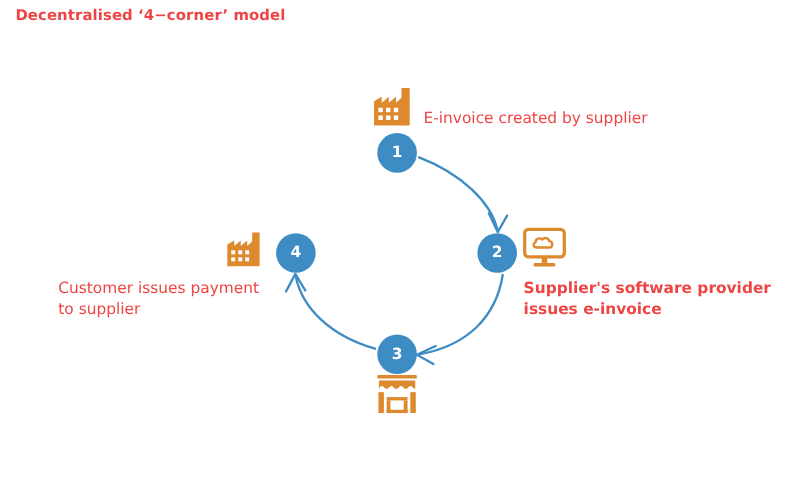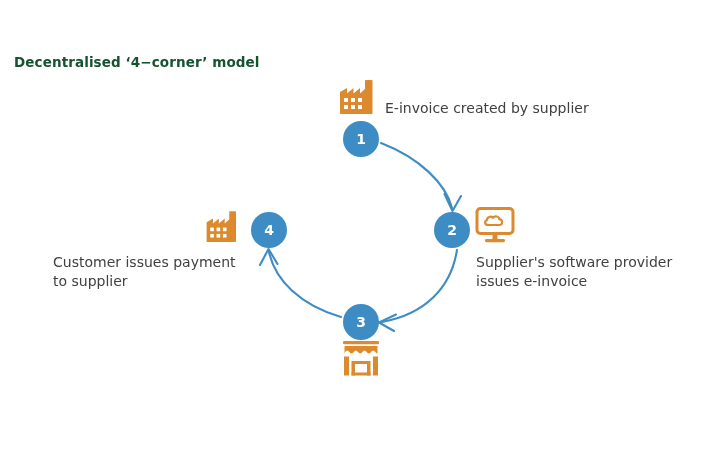--- a/index.html
+++ b/index.html
@@ -20,24 +20,23 @@
     top: 0;
     width: 718px;
     height: 453px;
   }
   .title {
     position: absolute;
     left: 14px;
     top: 6px;
     font-size: 13.5px;
     font-weight: bold;
-    color: #14532d;
+    color: #ef4444;
     letter-spacing: 0.1px;
     white-space: nowrap;
-    margin-top: 48px;
   }
   .arrows-layer {
     position: absolute;
     left: 0;
     top: 0;
     width: 718px;
     height: 453px;
     pointer-events: none;
   }
   .node {
@@ -54,21 +53,21 @@
     justify-content: center;
     line-height: 1;
   }
   .icon-box {
     position: absolute;
     color: #dd8a2e;
   }
   .label {
     position: absolute;
     font-size: 14px;
-    color: #404040;
+    color: #ef4444;
     line-height: 1.35;
     white-space: pre-line;
   }
   .label.right { text-align: left; }
   .label.leftal { text-align: left; }
   .label.center { text-align: center; }
 </style>
 </head>
 <body>
 
@@ -121,21 +120,21 @@
       </g>
       <g fill="none" stroke="#dd8a2e" stroke-width="2.2" stroke-linejoin="round" stroke-linecap="round">
         <path d="M15 19 C11.8 19 11.2 15.2 13.8 14.3 C13.9 11 18 9.6 20 11.8 C21.6 9.4 26 10.2 26.3 13.2 C29.6 13.1 30.2 18.9 26.6 19 Z"></path>
       </g>
       <g fill="#dd8a2e">
         <rect x="19.5" y="27.5" width="5" height="5.5"></rect>
         <rect x="12" y="33" width="20" height="3.2" rx="1.4"></rect>
       </g>
     </svg>
   </div>
-  <div class="label right" style="left:476px; top:253px;">Supplier's software provider
+  <div class="label right" style="left:476px; top:253px;font-weight:bold;">Supplier's software provider
 issues e-invoice</div>
 
   <div class="node" style="left:343px; top:304px;">3</div>
   <div class="icon-box" style="left:339px; top:339px; width:44px; height:40px;">
     <svg viewBox="0 0 44 40" width="44" height="40" xmlns="http://www.w3.org/2000/svg">
       <g fill="#dd8a2e">
         <rect x="4" y="2" width="36" height="3.2" rx="1.3"></rect>
         <path d="M5.5 7 L38.5 7 L38.5 14.5 C36.4 14.5 36.4 11.8 34.2 11.8 C32 11.8 32 14.5 29.9 14.5 C27.7 14.5 27.7 11.8 25.5 11.8 C23.4 11.8 23.4 14.5 21.2 14.5 C19 14.5 19 11.8 16.9 11.8 C14.7 11.8 14.7 14.5 12.5 14.5 C10.4 14.5 10.4 11.8 8.2 11.8 C6 11.8 6 14.5 5.5 14.5 Z"></path>
         <rect x="5" y="17.5" width="5" height="19"></rect>
         <rect x="34" y="17.5" width="5" height="19"></rect>

